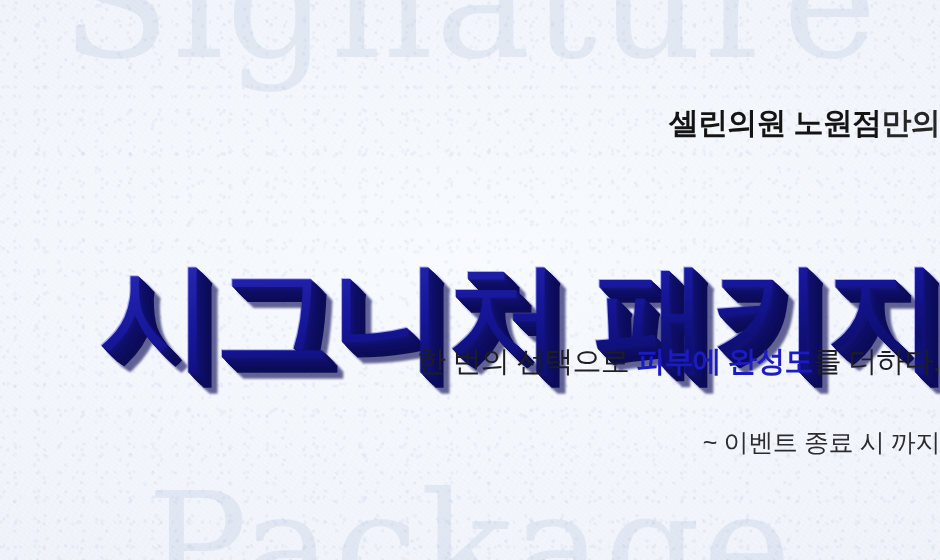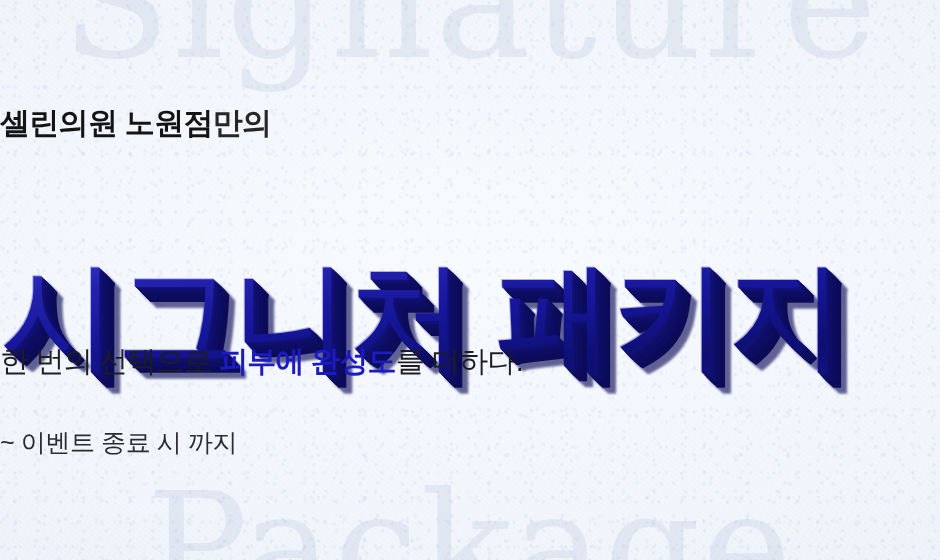--- a/index.html
+++ b/index.html
@@ -79,21 +79,21 @@
   }
 
   
   #content {
     position: relative;
     z-index: 5;
     width: 940px;
     height: 560px;
   }
 
-  .row { position: absolute; left: 0; width: 940px; text-align: left; white-space: nowrap; }
+  .row { position: absolute; left: 0; width: 940px; text-align: right; white-space: nowrap; }
 
   
   #eyebrow {
     top: 103px;
     font-size: 30px;
     line-height: 40px;
     letter-spacing: -0.7px;
   }
   #eyebrow .strong { font-weight: 700; color: #141414; }
   #eyebrow .light  { font-weight: 600; color: #262626; }

